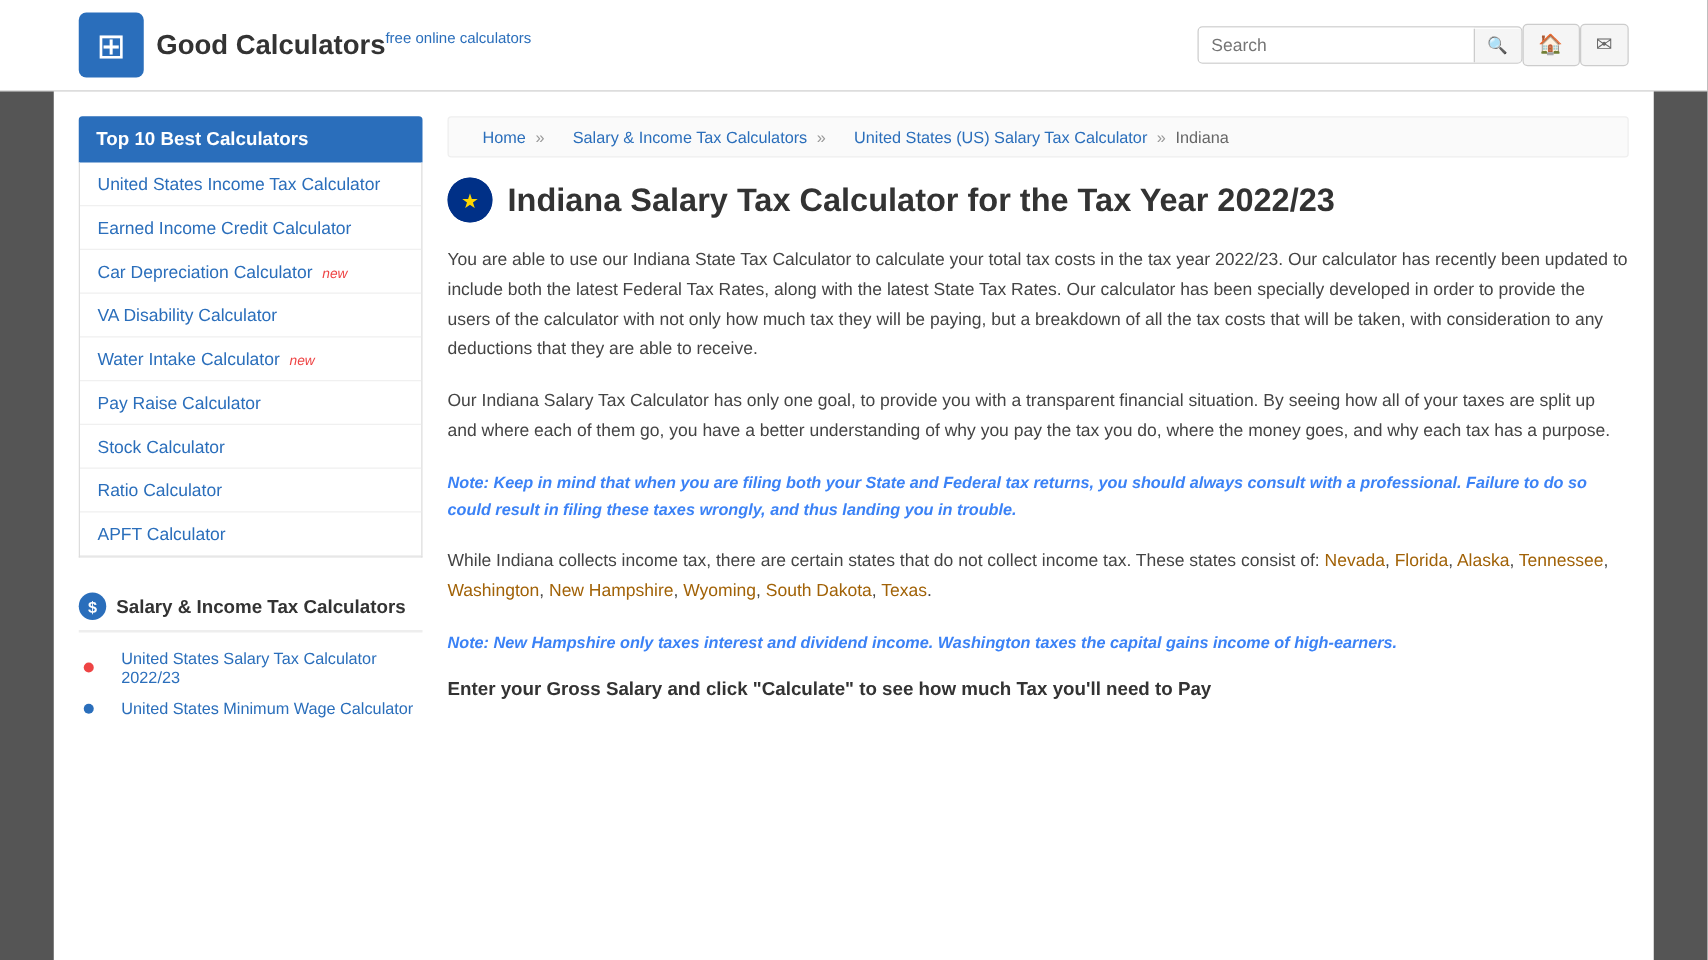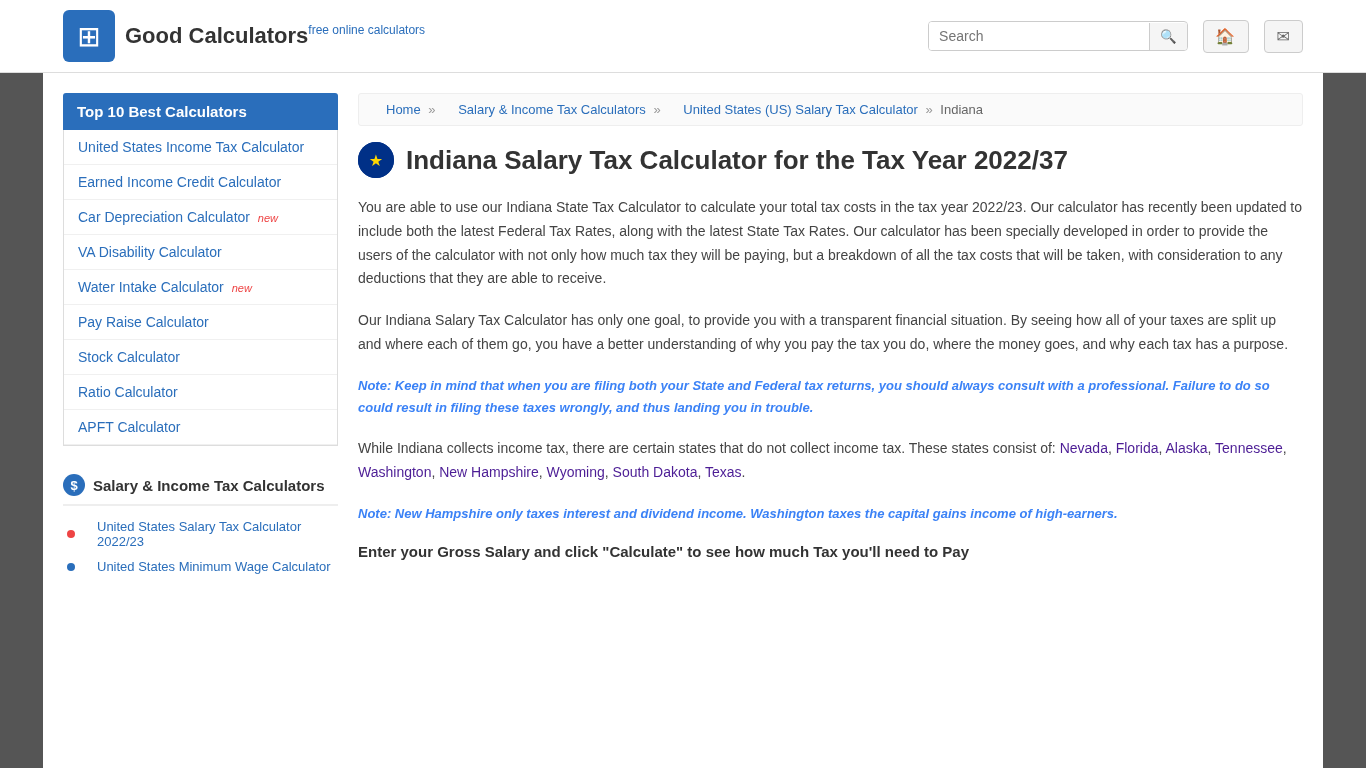--- a/index.html
+++ b/index.html
@@ -9,21 +9,21 @@
     .header-outer { background: #fff; border-bottom: 1px solid #ddd; }
     .header-inner { max-width: 1280px; margin: 0 auto; padding: 10px 20px; display: flex; align-items: center; justify-content: space-between; }
     .logo-area { display: flex; align-items: center; gap: 10px; }
     .logo-icon { width: 52px; height: 52px; background: #2a6ebb; border-radius: 6px; display: flex; align-items: center; justify-content: center; color: white; font-size: 28px; }
     .logo-text { display: flex; }
     .logo-name { font-size: 22px; font-weight: bold; color: #333; }
     .logo-sub { font-size: 12px; color: #2a6ebb; }
     .tagline { text-align: center; flex: 1; margin-left: 20px; }
     .tagline-main { color: #2a6ebb; font-size: 15px; }
     .tagline-sub { color: #666; font-style: italic; font-size: 13px; }
-    .header-right { display: flex; align-items: center; gap: 15px; }
+    .header-right { display: flex; align-items: center; gap: 0; }
     .search-box { display: flex; align-items: center; border: 1px solid #ccc; border-radius: 4px; overflow: hidden; }
     .search-input { border: none; outline: none; padding: 6px 10px; font-size: 14px; width: 220px; color: #999; }
     .search-btn { background: #f5f5f5; border: none; padding: 6px 10px; cursor: pointer; border-left: 1px solid #ccc; color: #666; }
     .icon-btn { background: #f5f5f5; border: 1px solid #ccc; border-radius: 4px; padding: 6px 12px; cursor: pointer; color: #666; font-size: 16px; }
 
     
     .page-wrapper { max-width: 1280px; margin: 0 auto; background: #fff; min-height: 768px; }
     .content-area { display: flex; padding: 20px; gap: 20px; }
 
     
@@ -47,21 +47,21 @@
     .breadcrumb { font-size: 13px; color: #666; margin-bottom: 16px; padding: 8px 12px; border: 1px solid #eee; background: #fafafa; border-radius: 3px; }
     .breadcrumb a { color: #2a6ebb; text-decoration: none; margin-left: 15px; }
     .breadcrumb .sep { margin: 0 4px; color: #999; }
 
     .page-title-row { display: flex; align-items: center; gap: 12px; margin-bottom: 18px; }
     .state-flag { width: 36px; height: 36px; background: #003087; border-radius: 50%; display: flex; align-items: center; justify-content: center; font-size: 18px; }
     .page-title { font-size: 26px; font-weight: bold; color: #333; }
 
     .content-text { color: #444; line-height: 1.7; font-size: 14px; margin-bottom: 18px; }
     .content-text-italic { color: #3b82f6; line-height: 1.7; font-size: 13px; margin-bottom: 18px; font-style: italic; font-weight: bold; }
-    .content-text a { color: #4c1d95; text-decoration: none; }
+    .content-text a { color: #a16207; text-decoration: none; }
 
     .enter-salary-title { font-size: 15px; font-weight: bold; color: #333; margin-top: 8px; }
   </style>
 </head>
 <body>
 
 <div class="header-outer">
   <div class="header-inner">
     <div class="logo-area">
       <div class="logo-icon">⊞</div>
@@ -128,21 +128,21 @@
         <span>Indiana</span>
       </div>
 
       <div class="page-title-row">
         <div class="state-flag">
           <svg width="36" height="36" viewBox="0 0 36 36">
             <circle cx="18" cy="18" r="18" fill="#003087"></circle>
             <text x="18" y="24" text-anchor="middle" font-size="16" fill="gold">★</text>
           </svg>
         </div>
-        <h1 class="page-title">Indiana Salary Tax Calculator for the Tax Year 2022/37</h1>
+        <h1 class="page-title">Indiana Salary Tax Calculator for the Tax Year 2022/23</h1>
       </div>
 
       <p class="content-text">You are able to use our Indiana State Tax Calculator to calculate your total tax costs in the tax year 2022/23. Our calculator has recently been updated to include both the latest Federal Tax Rates, along with the latest State Tax Rates. Our calculator has been specially developed in order to provide the users of the calculator with not only how much tax they will be paying, but a breakdown of all the tax costs that will be taken, with consideration to any deductions that they are able to receive.</p>
 
       <p class="content-text">Our Indiana Salary Tax Calculator has only one goal, to provide you with a transparent financial situation. By seeing how all of your taxes are split up and where each of them go, you have a better understanding of why you pay the tax you do, where the money goes, and why each tax has a purpose.</p>
 
       <p class="content-text-italic">Note: Keep in mind that when you are filing both your State and Federal tax returns, you should always consult with a professional. Failure to do so could result in filing these taxes wrongly, and thus landing you in trouble.</p>
 
       <p class="content-text">
         <span>While Indiana collects income tax, there are certain states that do not collect income tax. These states consist of: </span>

